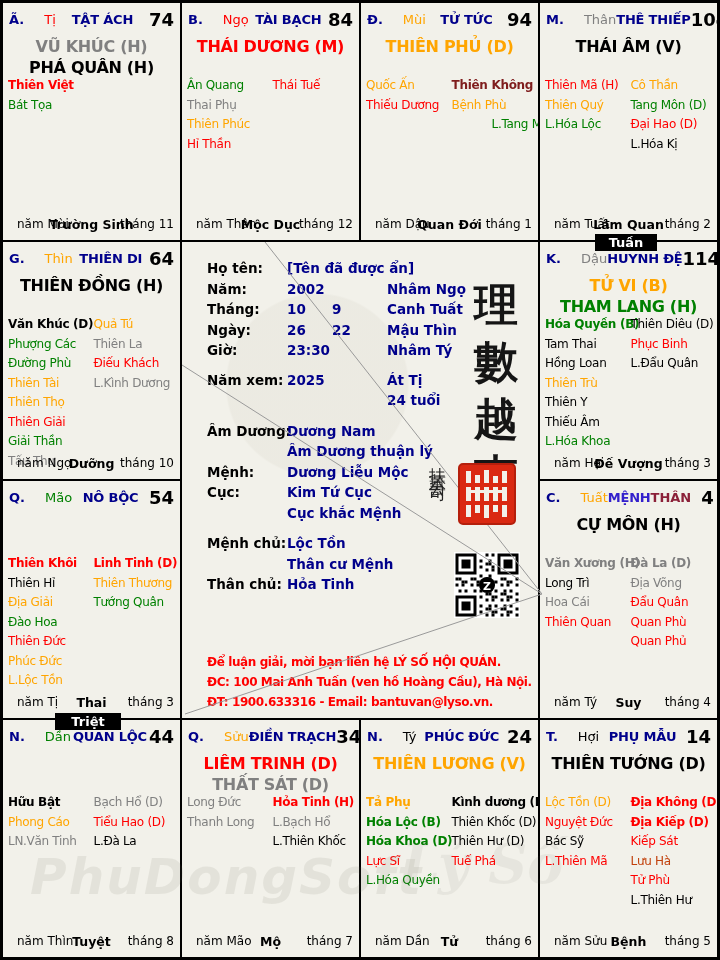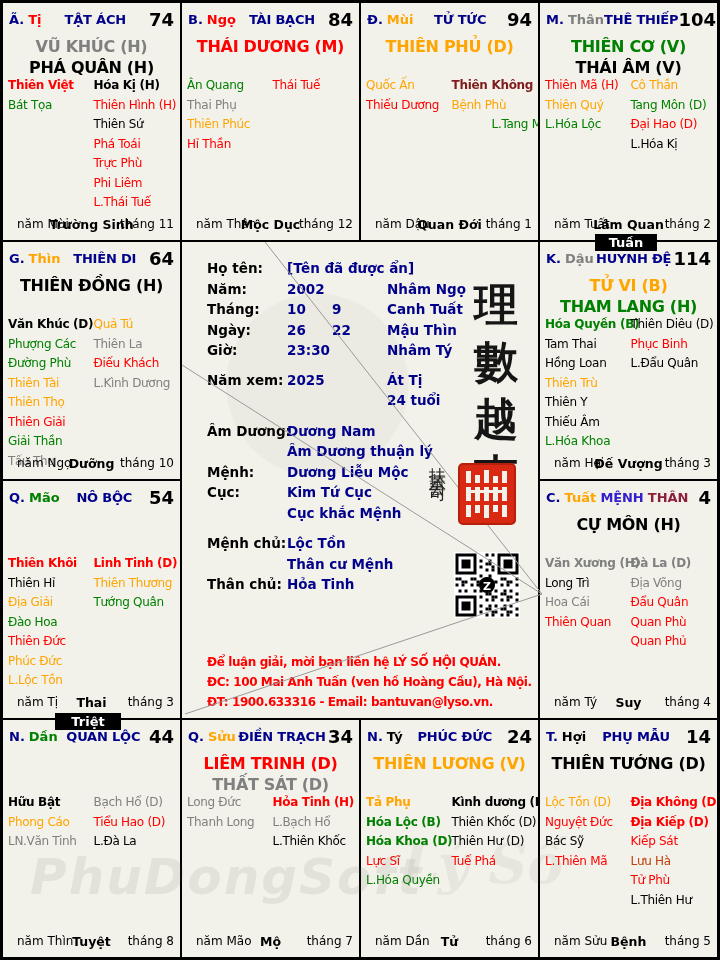--- a/index.html
+++ b/index.html
@@ -11,21 +11,21 @@
   }
   .palace{position:relative;border:1px solid #000;overflow:hidden;background:transparent;}
   .pos-r1c1{grid-area:1/1}.pos-r1c2{grid-area:1/2}.pos-r1c3{grid-area:1/3}.pos-r1c4{grid-area:1/4}
   .pos-r2c1{grid-area:2/1}.pos-r2c4{grid-area:2/4}
   .pos-r3c1{grid-area:3/1}.pos-r3c4{grid-area:3/4}
   .pos-r4c1{grid-area:4/1}.pos-r4c2{grid-area:4/2}.pos-r4c3{grid-area:4/3}.pos-r4c4{grid-area:4/4}
   .center{grid-area:2/2/4/4;position:relative;border:1px solid #000;
     background:radial-gradient(circle at 38% 30%, rgba(120,110,80,0.05) 0 90px, rgba(0,0,0,0) 92px);}
   .p-head{position:absolute;top:8px;left:6px;right:6px;height:17px;display:flex;align-items:center;white-space:nowrap;}
   .stem{font-weight:bold;font-size:13px;color:#00008B;}
-  .branch{font-weight:bold;font-size:13px;margin-left:4px;}
+  .branch{font-weight:normal;font-size:13px;margin-left:20px;}
   .pname{flex:1;text-align:center;font-weight:bold;font-size:13px;letter-spacing:-0.2px;color:#00008B;}
   .pname2{font-weight:bold;font-size:13px;margin-right:10px;display:none;}
   .pnum{font-weight:bold;font-size:18px;}
   .mains{position:absolute;top:33px;left:2px;right:2px;text-align:center;}
   .main-star{font-size:16px;font-weight:bold;line-height:21px;white-space:nowrap;letter-spacing:-0.3px;}
   .cols{position:absolute;top:73px;left:5px;right:1px;bottom:32px;display:flex;}
   .col{width:50%;}
   .star{font-size:12px;line-height:19.5px;white-space:nowrap;letter-spacing:-0.3px;}
   .p-foot{position:absolute;left:6px;right:6px;bottom:7px;height:16px;font-size:12px;white-space:nowrap;}
   .f-nam{position:absolute;left:8px;}
@@ -270,29 +270,20 @@
     </div>
     <div class="mains">
         <div class="main-star" style="color: rgb(128, 128, 128);">VŨ KHÚC (H)</div>
         <div class="main-star" style="color: rgb(0, 0, 0);">PHÁ QUÂN (H)</div>
       </div>
     <div class="cols">
       <div class="col col-l">
           <div class="star" style="color: rgb(255, 0, 0); font-weight: bold;">Thiên Việt</div>
           <div class="star" style="color: rgb(0, 128, 0);">Bát Tọa</div>
         </div>
-      <div class="col col-r">
-          <div class="star" style="color: rgb(0, 0, 0); font-weight: bold;">Hóa Kị (H)</div>
-          <div class="star" style="color: rgb(255, 0, 0);">Thiên Hình (H)</div>
-          <div class="star" style="color: rgb(0, 0, 0);">Thiên Sứ</div>
-          <div class="star" style="color: rgb(255, 0, 0);">Phá Toái</div>
-          <div class="star" style="color: rgb(255, 0, 0);">Trực Phù</div>
-          <div class="star" style="color: rgb(255, 0, 0);">Phi Liêm</div>
-          <div class="star" style="color: rgb(255, 0, 0);">L.Thái Tuế</div>
-        </div>
     </div>
     <div class="p-foot">
       <span class="f-stage">Trường Sinh</span>
       <span class="f-nam">năm Mùi</span>
       <span class="f-thang">tháng 11</span>
     </div>
   </div>
 
   <div class="palace pos-r1c2">
     <div class="p-head">
@@ -354,21 +345,20 @@
 
   <div class="palace pos-r1c4">
     <div class="p-head">
       <span class="stem">M.</span>
       <span class="branch" style="color: rgb(128, 128, 128);">Thân</span>
       <span class="pname">THÊ THIẾP</span>
 
       <span class="pnum">104</span>
     </div>
     <div class="mains">
-        <div class="main-star" style="color: rgb(0, 128, 0);">THIÊN CƠ (V)</div>
         <div class="main-star" style="color: rgb(0, 0, 0);">THÁI ÂM (V)</div>
       </div>
     <div class="cols">
       <div class="col col-l">
           <div class="star" style="color: rgb(255, 0, 0);">Thiên Mã (H)</div>
           <div class="star" style="color: rgb(255, 165, 0);">Thiên Quý</div>
           <div class="star" style="color: rgb(0, 128, 0);">L.Hóa Lộc</div>
         </div>
       <div class="col col-r">
           <div class="star" style="color: rgb(255, 165, 0);">Cô Thần</div>

